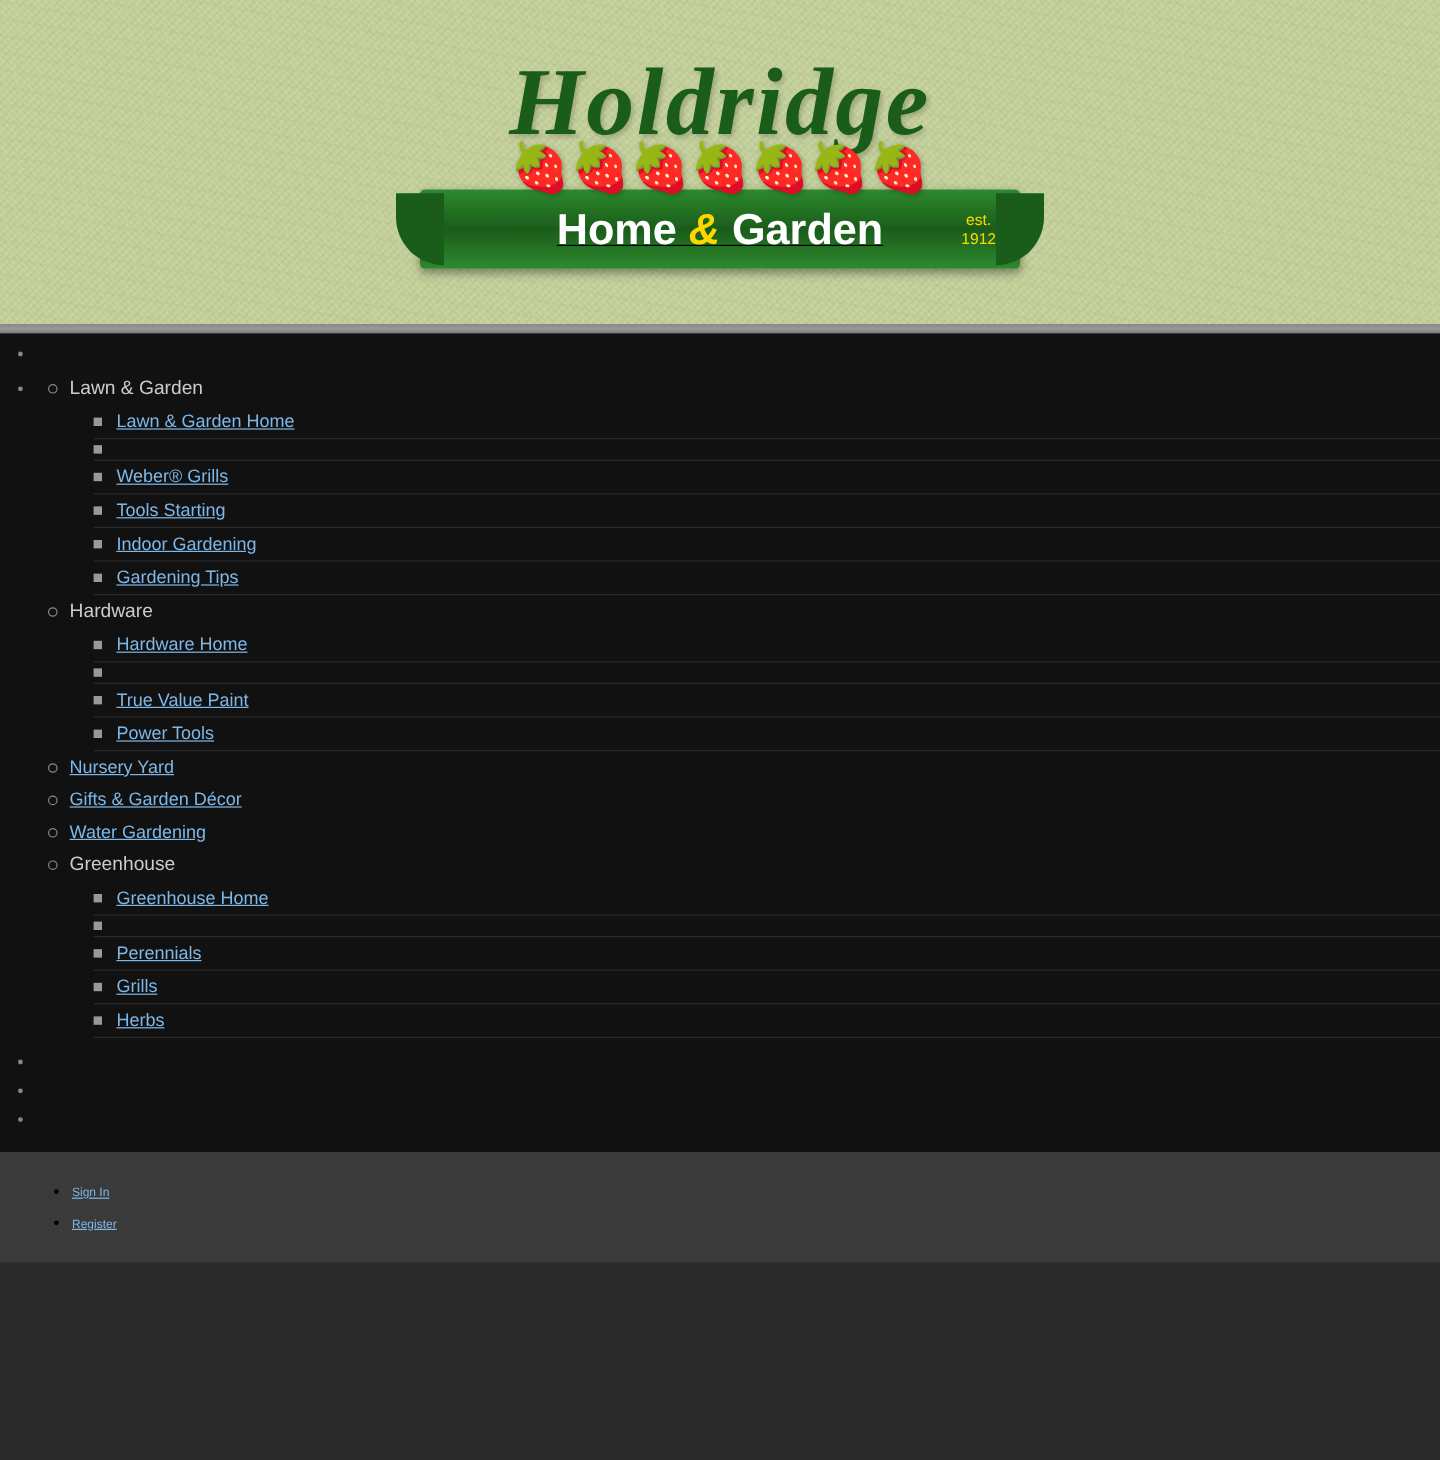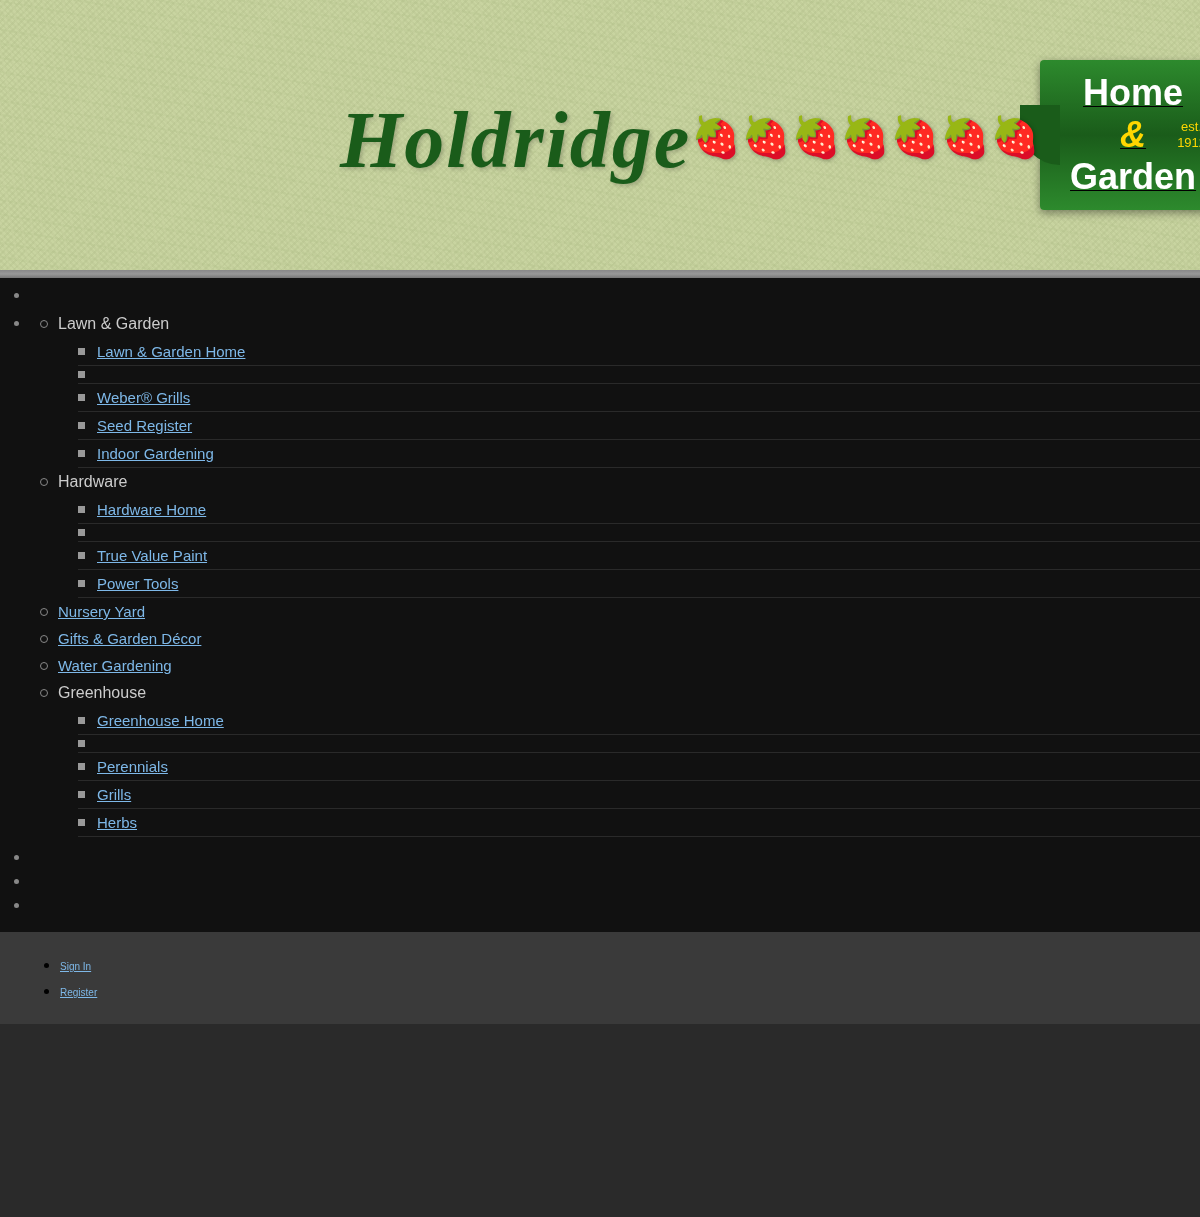--- a/index.html
+++ b/index.html
@@ -61,21 +61,21 @@
           transparent 12px,
           rgba(180,195,140,0.3) 12px,
           rgba(180,195,140,0.3) 14px
         );
     }
 
     .logo-container {
       position: relative;
       z-index: 2;
       display: flex;
-      flex-direction: row;
+      flex-direction: column;
       align-items: center;
       width: 520px;
     }
 
     .logo-title {
       font-family: 'Georgia', serif;
       font-size: 80px;
       font-style: italic;
       color: #1a5c1a;
       font-weight: bold;
@@ -299,25 +299,29 @@
           <div class="inner-item-row">
             <div class="big-bullet"></div>
             <span></span>
           </div>
           <div class="inner-item-row">
             <div class="big-bullet"></div>
             <a class="nav-link">Weber® Grills</a>
           </div>
           <div class="inner-item-row">
             <div class="big-bullet"></div>
-            <a class="nav-link">Seed Register</a>
+            <a class="nav-link">Tools Starting</a>
           </div>
           <div class="inner-item-row">
             <div class="big-bullet"></div>
             <a class="nav-link">Indoor Gardening</a>
+          </div>
+          <div class="inner-item-row">
+            <div class="big-bullet"></div>
+            <a class="nav-link">Gardening Tips</a>
           </div>
         </div>
 
         <div class="section-row">
           <div class="dot-bullet"></div>
           <span class="section-label">Hardware</span>
         </div>
         <div class="inner-items">
           <div class="inner-item-row">
             <div class="big-bullet"></div>

